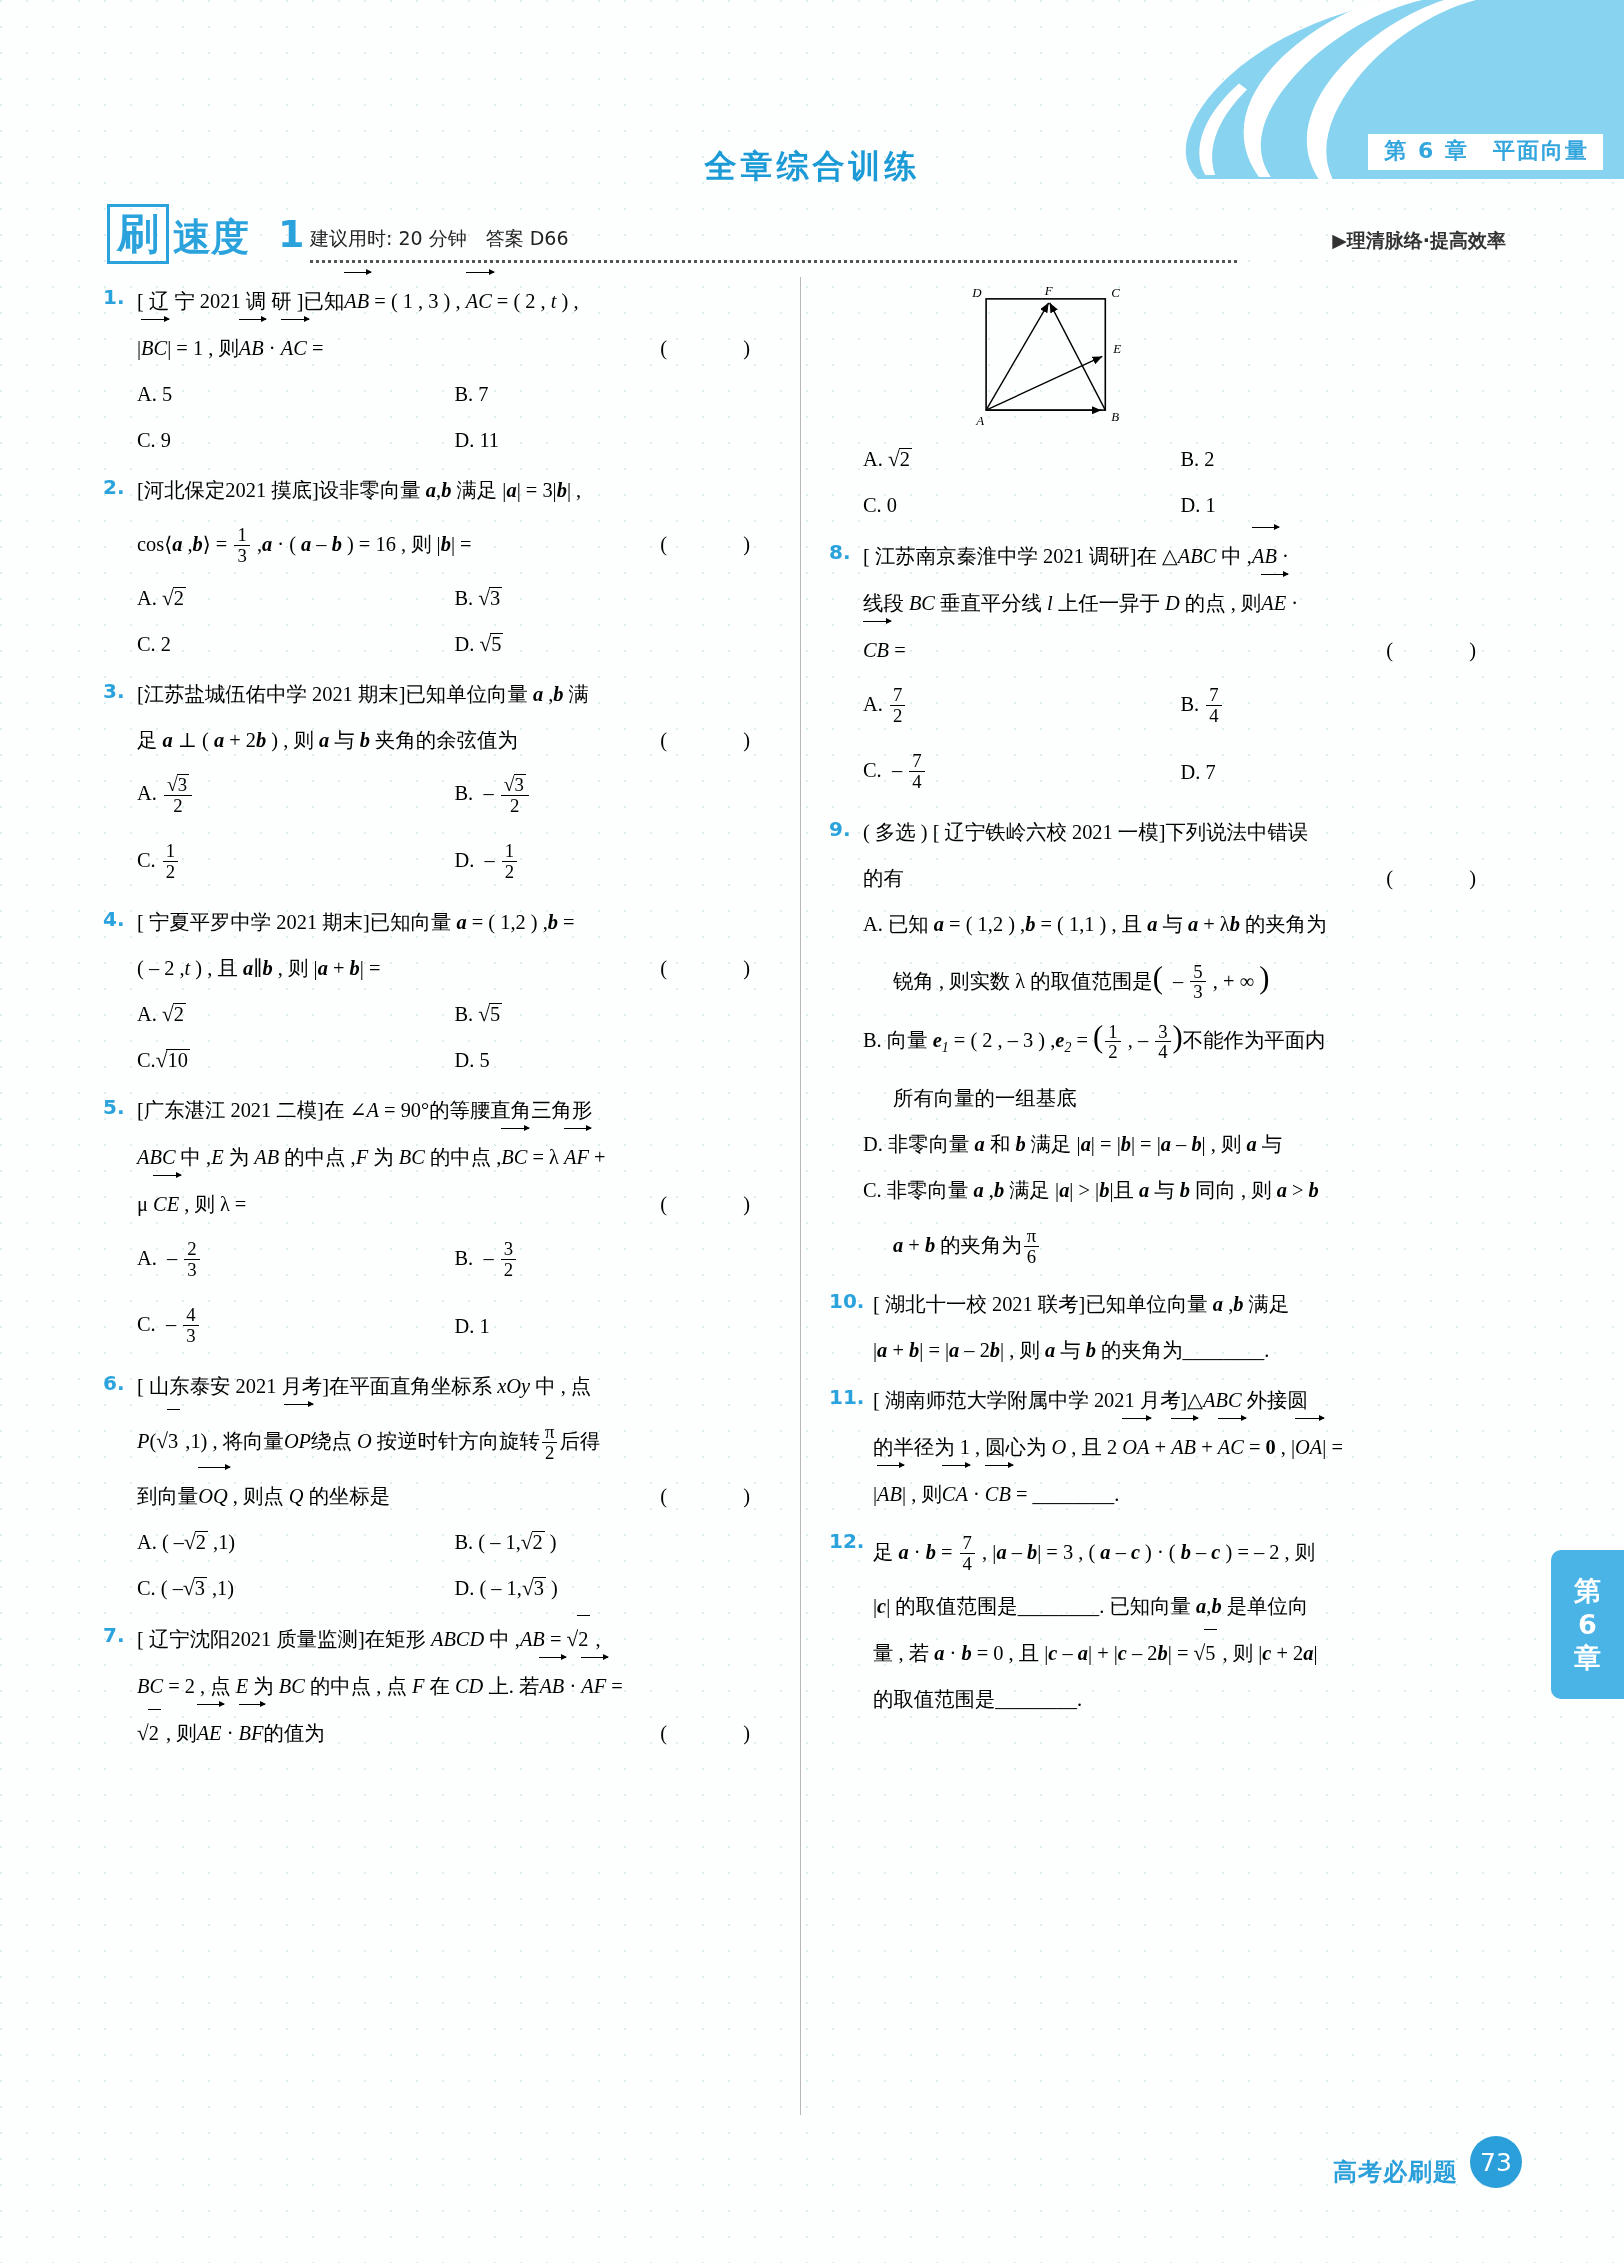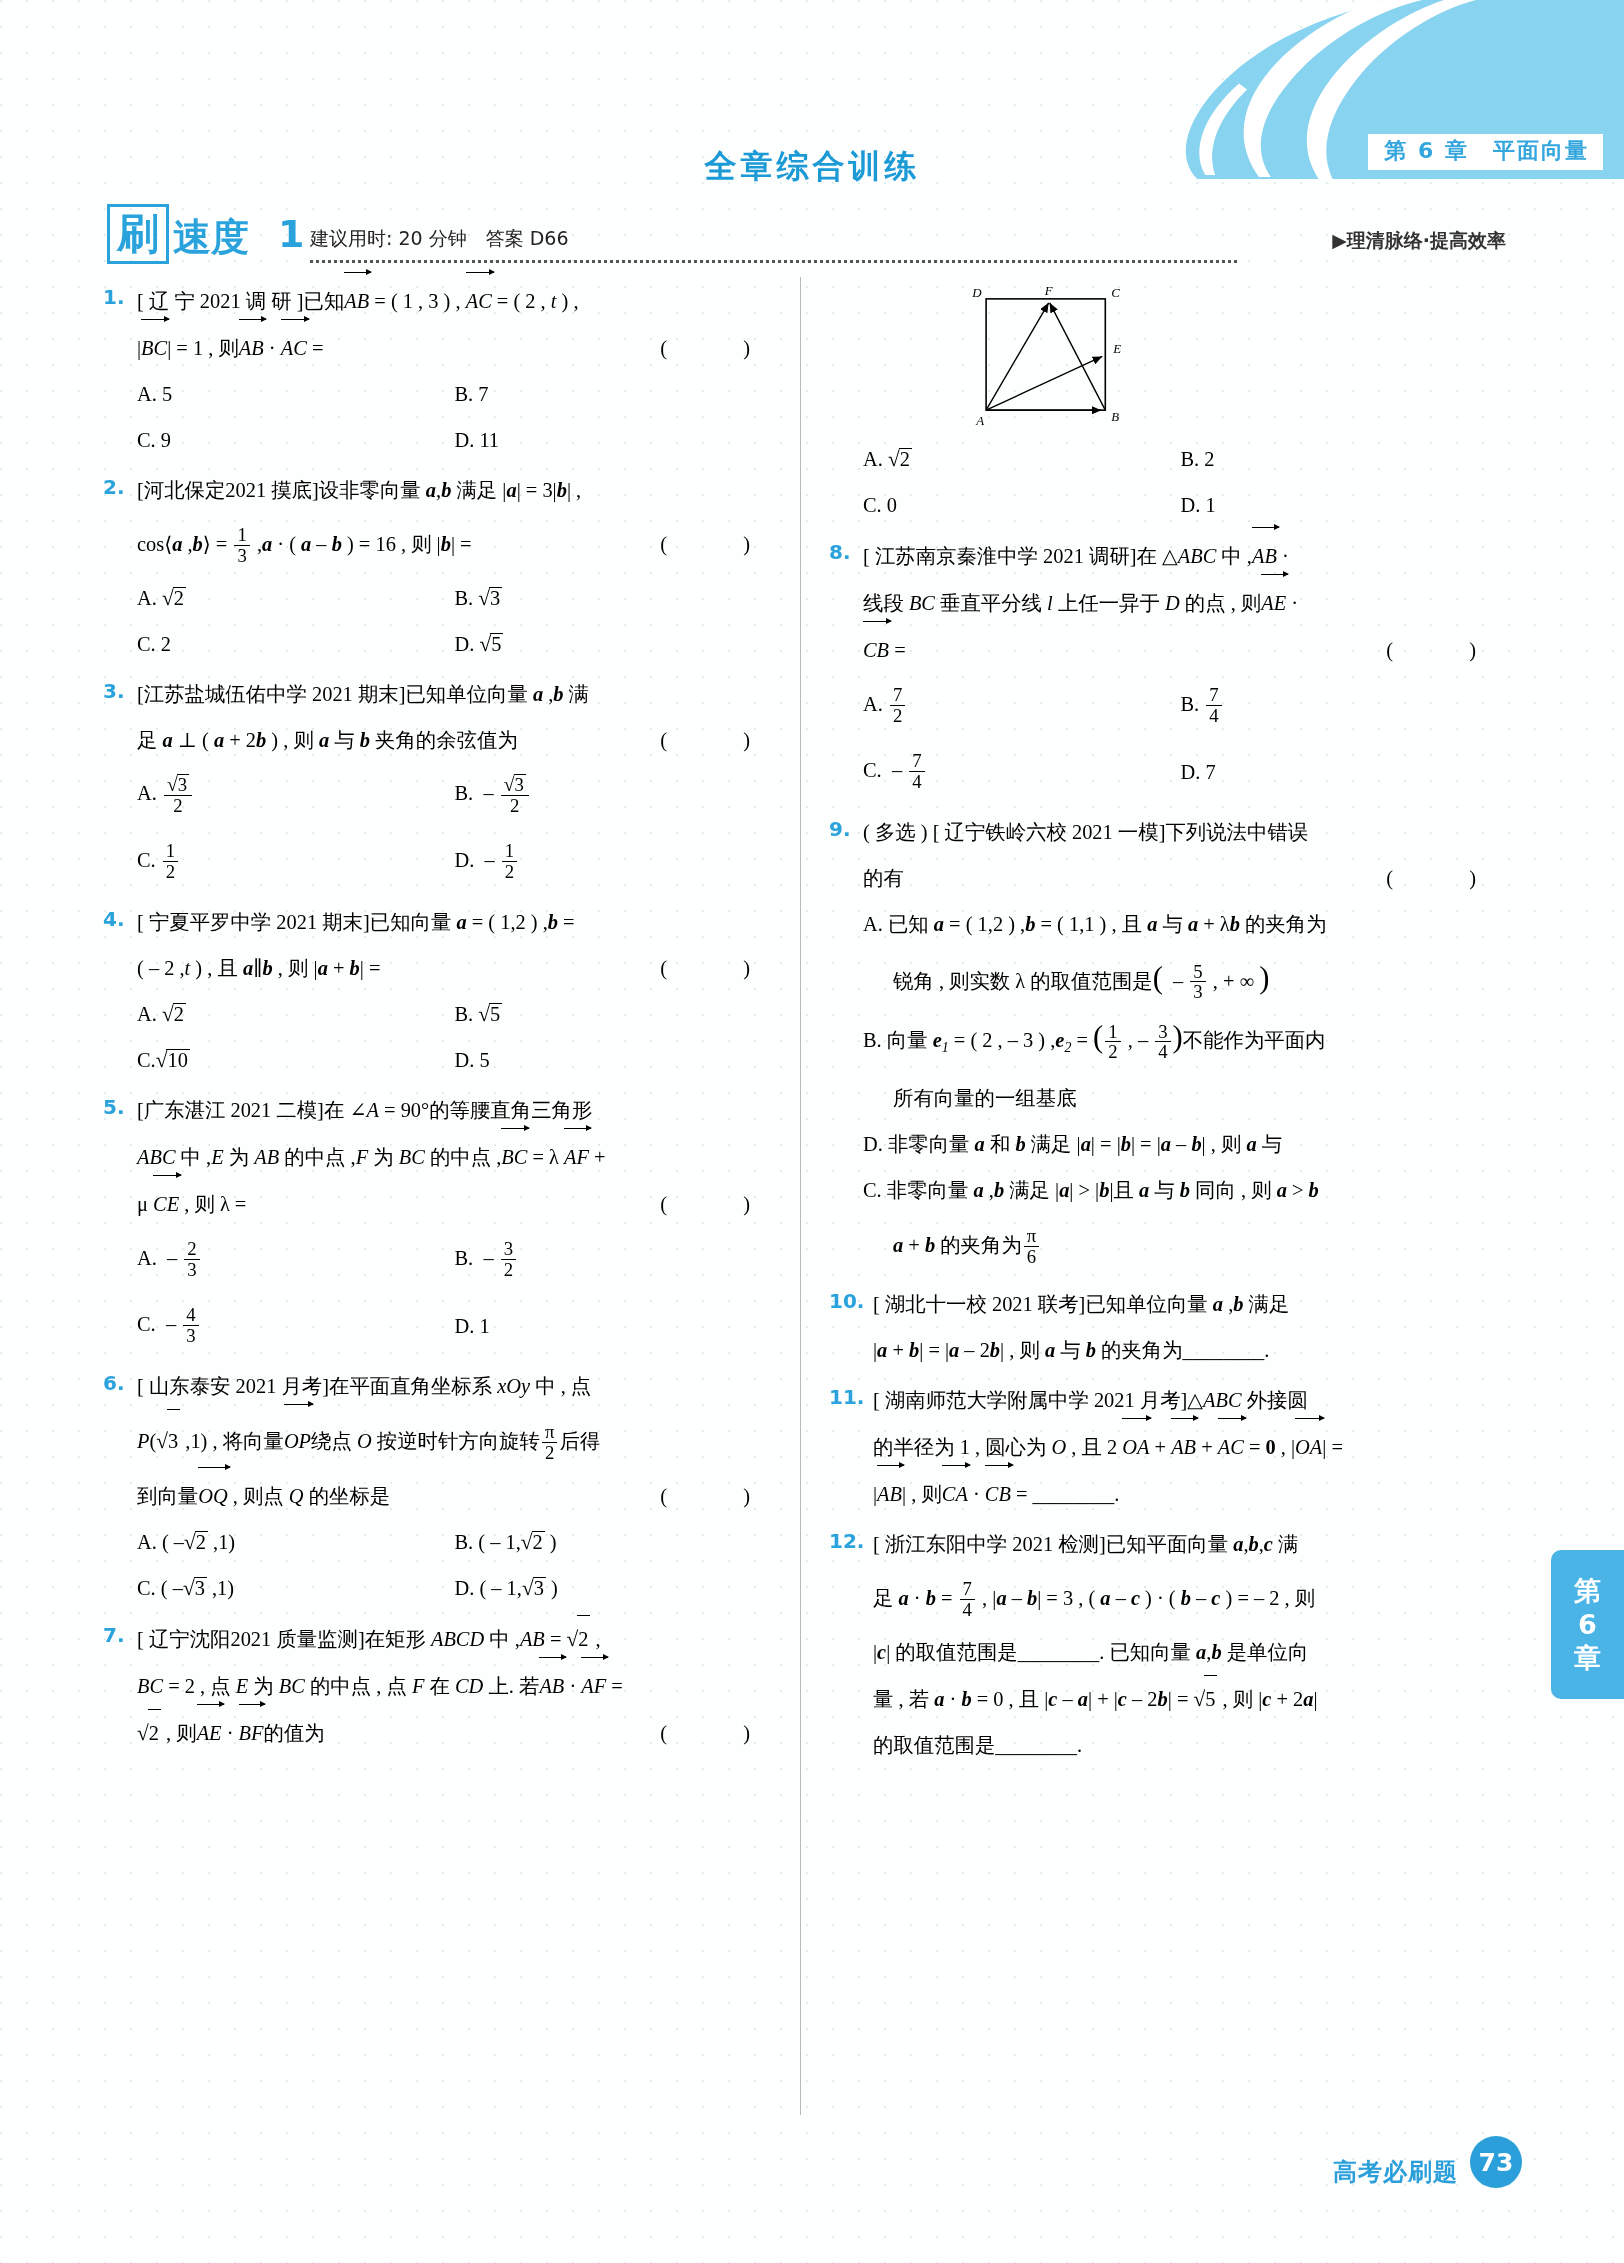--- a/index.html
+++ b/index.html
@@ -268,21 +268,21 @@
     font-size: 24px;
     color: #2b9fd9;
     letter-spacing: 1px;
   }
   .page-badge {
     width: 52px; height: 52px;
     border-radius: 50%;
     background: #2b9fd9;
     color: #fff;
     font-family: "DejaVu Sans", sans-serif;
-    font-weight: bold;
+    font-weight: normal;
     font-size: 25px;
     display: flex; align-items: center; justify-content: center;
   }
 </style>
 </head>
 <body>
 
 <div class="page"></div>
 
 <div class="banner">
@@ -611,23 +611,20 @@
             <span>|<span class="vec">AB</span>| , 则<span class="vec">CA</span> · <span class="vec">CB</span> = ________.</span>
           </div>
         </div>
       </div>
     </div>
 
     <div class="q">
       <div class="qline">
         <div class="qnum" style="width:44px">12.</div>
         <div class="qbody">
-          <div class="stem">
-            <span>[ 浙江东阳中学 2021 检测]已知平面向量 <span class="bi">a</span>,<span class="bi">b</span>,<span class="bi">c</span> 满</span>
-          </div>
           <div class="stem tall">
             <span>足 <span class="bi">a</span> · <span class="bi">b</span> = <span class="frac"><span class="num">7</span><span class="den">4</span></span> , |<span class="bi">a</span> – <span class="bi">b</span>| = 3 , ( <span class="bi">a</span> – <span class="bi">c</span> ) · ( <span class="bi">b</span> – <span class="bi">c</span> ) = – 2 , 则</span>
           </div>
           <div class="stem">
             <span>|<span class="bi">c</span>| 的取值范围是________. 已知向量 <span class="bi">a</span>,<span class="bi">b</span> 是单位向</span>
           </div>
           <div class="stem">
             <span>量 , 若 <span class="bi">a</span> · <span class="bi">b</span> = 0 , 且 |<span class="bi">c</span> – <span class="bi">a</span>| + |<span class="bi">c</span> – 2<span class="bi">b</span>| = <span class="rad">√</span><span class="sqrt">5</span> , 则 |<span class="bi">c</span> + 2<span class="bi">a</span>|</span>
           </div>
           <div class="stem">

